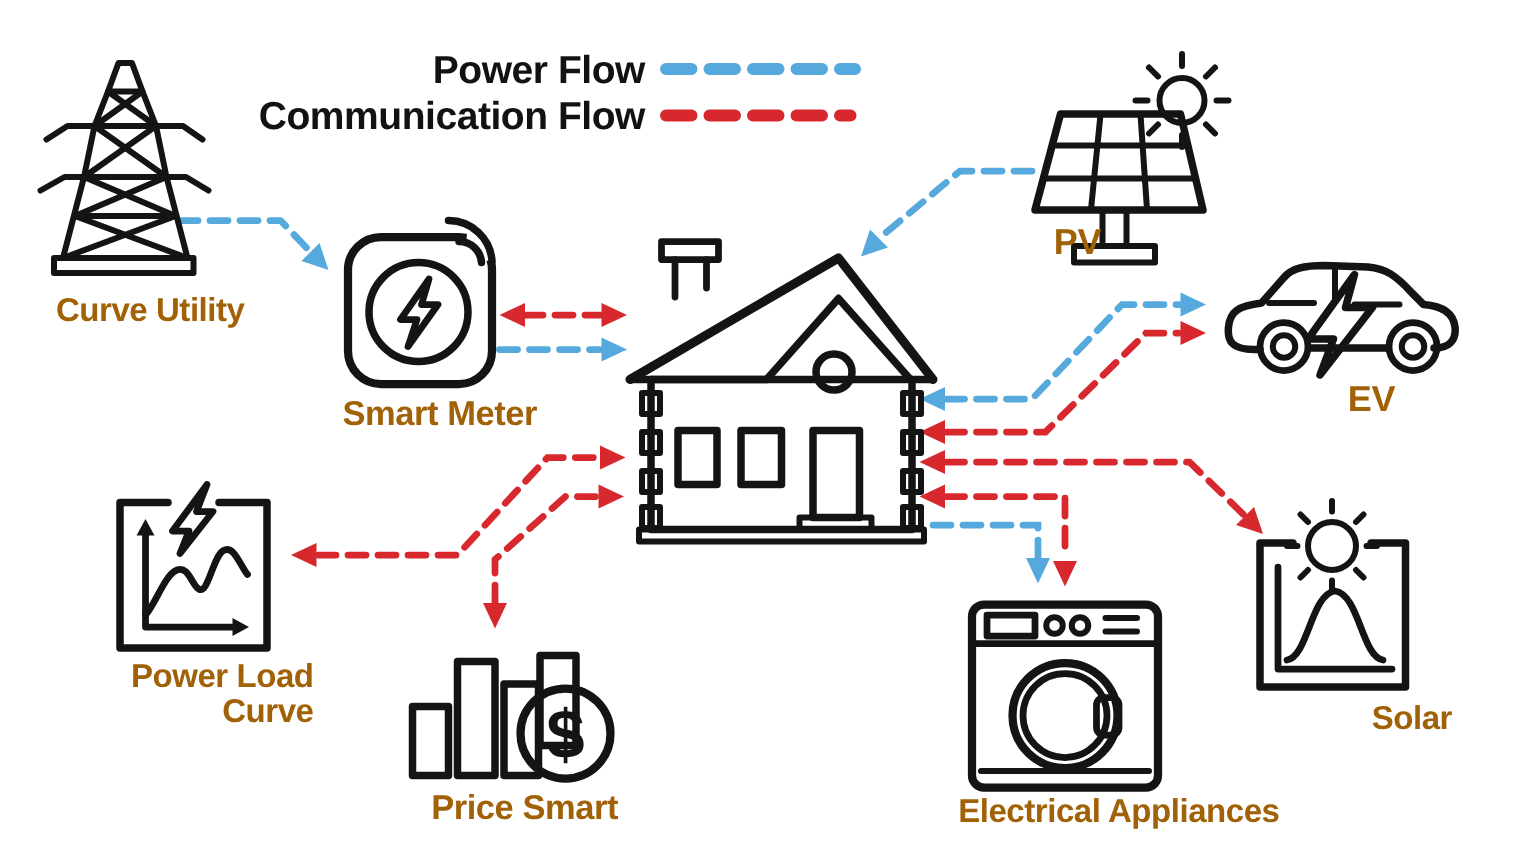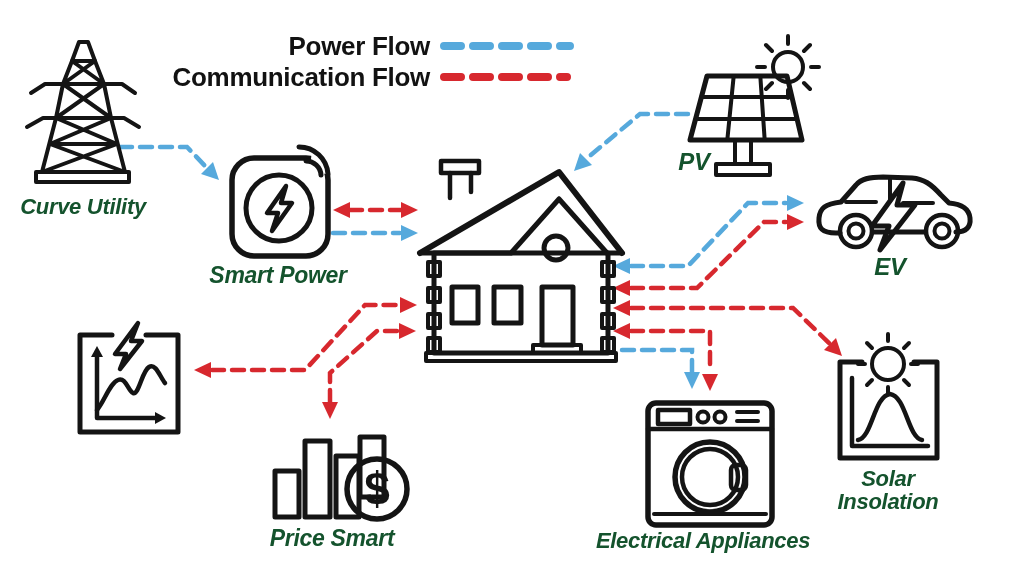--- a/index.html
+++ b/index.html
@@ -1,20 +1,20 @@
 <!DOCTYPE html>
 <html><head>
 <meta charset="utf-8">
 <style>
   html,body{margin:0;padding:0;background:#fff;}
   .canvas{position:relative;width:1024px;height:578px;background:#fff;overflow:hidden;
           font-family:"Liberation Sans",sans-serif;}
   .canvas svg{position:absolute;left:0;top:0;}
-  .label{position:absolute;font-weight:700;color:#14532d;text-align:center;
-         letter-spacing:-0.3px;line-height:1.04;font-size:22px;font-style:italic;}
+  .label{position:absolute;font-weight:700;color:#a16207;text-align:right;
+         letter-spacing:-0.3px;line-height:1.04;font-size:22px;}
   .legend-label{position:absolute;font-weight:700;color:#121212;text-align:right;
                 font-size:26px;letter-spacing:-0.3px;}
   .ico{stroke:#141414;fill:none;stroke-linecap:round;stroke-linejoin:round;}
 </style>
 </head>
 <body>
 
 <div class="canvas">
 
 <svg width="1024" height="578" viewBox="0 0 1024 578">
@@ -183,26 +183,29 @@
     </g>
     <path class="ico" d="M852,378 V446 H928" stroke-width="4.5"></path>
     <path class="ico" stroke-width="4.5" d="M858,440 C872,438 874,396 890,394 C906,396 908,438 922,440"></path>
   </g>
 </svg>
 
   <div class="legend-label" style="left:150px;top:31px;width:280px;">Power Flow</div>
   <div class="legend-label" style="left:150px;top:62px;width:280px;">Communication Flow</div>
 
   <div class="label" style="left:3px;top:196px;width:160px;">Curve Utility</div>
-  <div class="label" style="left:198px;top:264px;width:160px;font-size:23px;">Smart Power</div>
+  <div class="label" style="left:198px;top:264px;width:160px;font-size:23px;">Smart Meter</div>
   <div class="label" style="left:654px;top:150px;width:80px;font-size:24px;">PV</div>
   <div class="label" style="left:850px;top:255px;width:80px;font-size:24px;">EV</div>
 
+  <div class="label" style="left:49px;top:440px;width:160px;">
+    <div>Power Load</div>
+    <div>Curve</div>
+  </div>
 
   <div class="label" style="left:252px;top:527px;width:160px;font-size:23px;">Price Smart</div>
   <div class="label" style="left:553px;top:530px;width:300px;">Electrical Appliances</div>
 
   <div class="label" style="left:808px;top:468px;width:160px;">
     <div>Solar</div>
-    <div>Insolation</div>
   </div>
 
 </div>
 
 </body></html>

